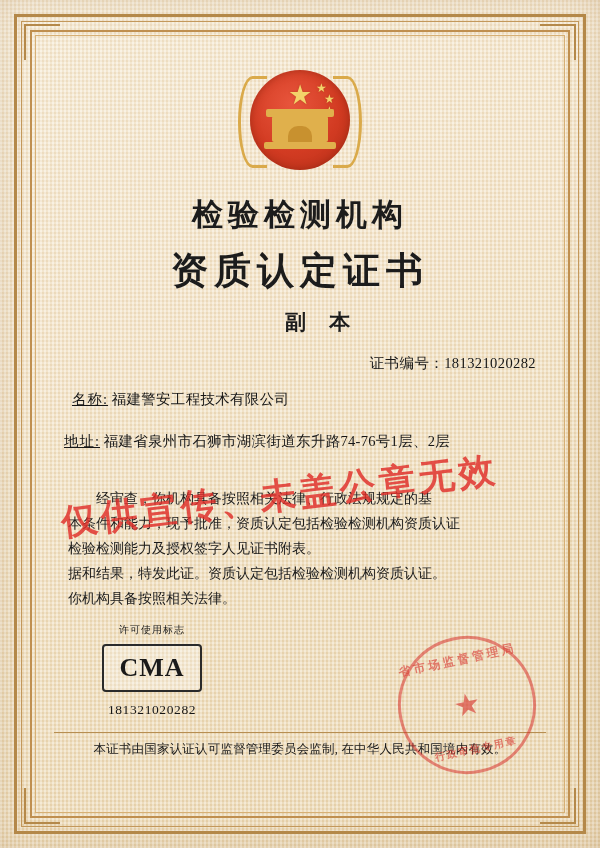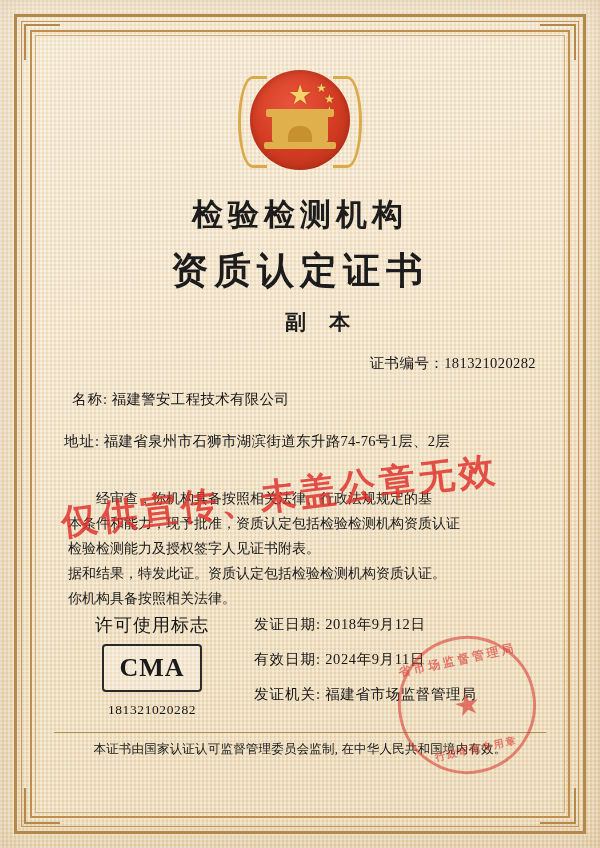--- a/index.html
+++ b/index.html
@@ -193,21 +193,21 @@
   }
 
   
   .field {
     margin-top: 16px;
     font-size: 14.5px;
     color: #161616;
     padding-left: 26px;
     line-height: 1.5;
   }
-  .field .label { letter-spacing: 1px; }
+  .field .label { letter-spacing: 1px; text-decoration: underline; }
   .field .value { letter-spacing: 0.3px; }
 
   .field.address { margin-top: 20px; padding-left: 18px; }
 
   
   .body-text {
     margin-top: 18px;
     padding: 16px 20px 0 22px;
     font-size: 14px;
     line-height: 1.72;
@@ -228,21 +228,21 @@
   .bottom-row {
     display: flex;
     align-items: flex-start;
   }
   .mark-col {
     width: 196px;
     text-align: center;
     padding-top: 2px;
   }
   .mark-title {
-    font-size: 18px;
+    font-size: 10px;
     color: #161616;
     letter-spacing: 1px;
   }
   .cma-box {
     margin: 7px auto 0;
     width: 96px;
     height: 44px;
     border: 2px solid #2a2a2a;
     border-radius: 4px;
     display: flex;
@@ -395,34 +395,20 @@
       <div class="bottom-row">
 
         <div class="mark-col">
           <div class="mark-title">许可使用标志</div>
           <div class="cma-box">
             <span class="cma-text">CMA</span>
           </div>
           <div class="mark-no">181321020282</div>
         </div>
 
-        <div class="dates-col">
-          <div class="date-line">
-            <span class="label">发证日期:</span>
-            <span class="value">2018年9月12日</span>
-          </div>
-          <div class="date-line">
-            <span class="label">有效日期:</span>
-            <span class="value">2024年9月11日</span>
-          </div>
-          <div class="date-line">
-            <span class="label">发证机关:</span>
-            <span class="value">福建省市场监督管理局</span>
-          </div>
-        </div>
 
       </div>
 
       <div class="footer-note">本证书由国家认证认可监督管理委员会监制, 在中华人民共和国境内有效。</div>
     </div>
 
   </div>
 
   <div class="watermark-text">仅供宣传、未盖公章无效</div>
 

